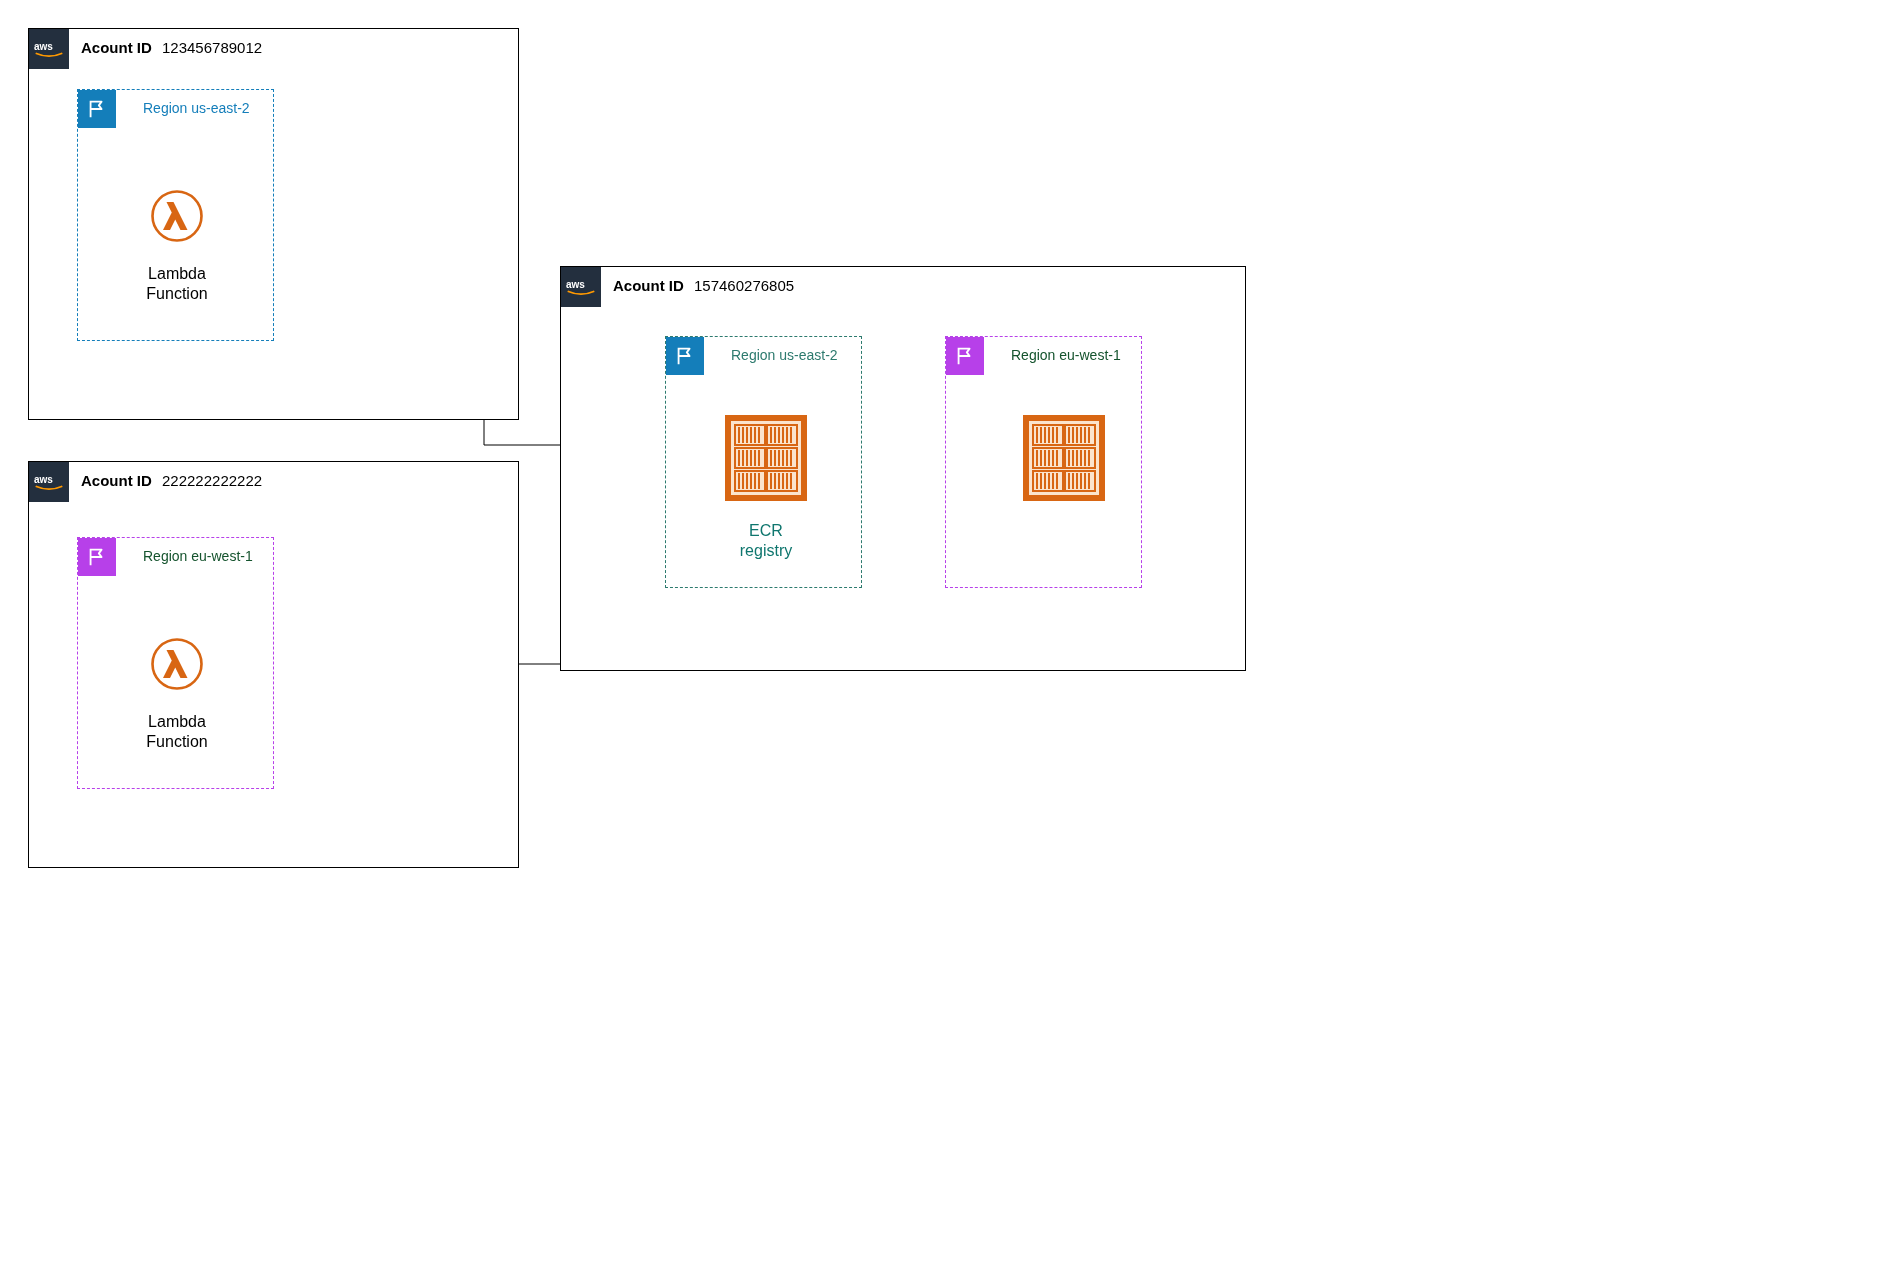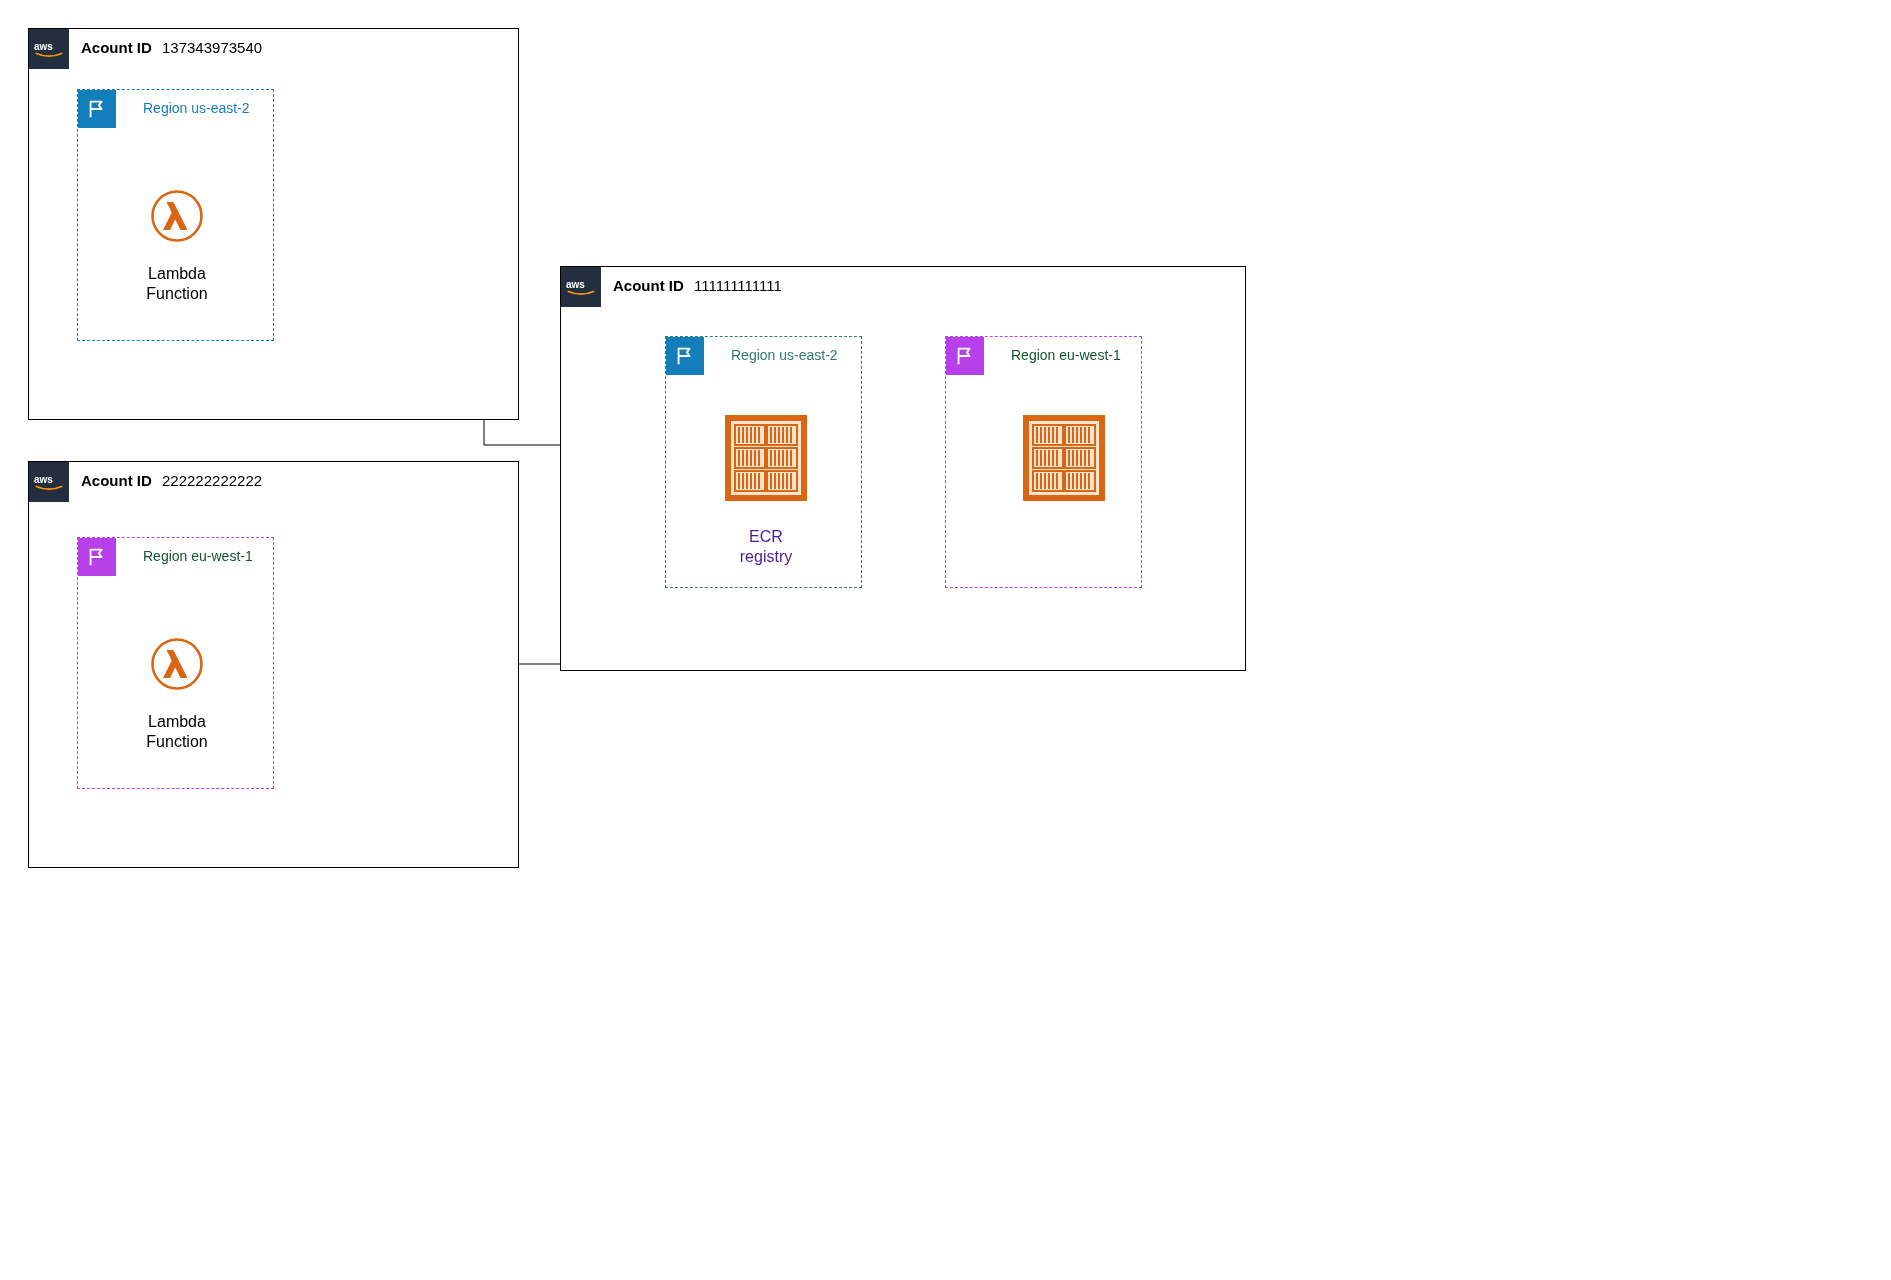--- a/index.html
+++ b/index.html
@@ -84,23 +84,23 @@
     font-size: 16px;
     color: #000;
     line-height: 1.25;
   }
   .ecr-group {
     position: absolute;
     width: 120px;
     text-align: center;
   }
   .ecr-caption {
-    margin-top: 22px;
+    margin-top: 16px;
     font-size: 16px;
-    color: #4c1d95;
+    color: #0f766e;
     line-height: 1.25;
   }
   .arrow-label {
     position: absolute;
     font-size: 16px;
     color: #000;
     white-space: nowrap;
   }
   svg.connectors {
     position: absolute;
@@ -134,21 +134,21 @@
 
   <div class="account-box" style="left:28px; top:28px; width:491px; height:392px;">
     <div class="aws-badge">
       <svg width="34" height="20" viewBox="0 0 40 24">
           <text x="2" y="13" font-size="12" font-weight="bold" fill="#fff" font-family="Arial">aws</text>
           <path d="M4 17 Q20 24 36 17" stroke="#ff9900" stroke-width="2" fill="none"></path>
         </svg>
     </div>
     <div class="account-label">
       <span>Acount ID</span>
-      <span class="account-id">137343973540</span>
+      <span class="account-id">123456789012</span>
     </div>
 
     <div class="region-box region-blue" style="left:48px; top:60px; width:197px; height:252px;">
       <div class="flag-badge flag-blue">
         <svg width="22" height="22" viewBox="0 0 24 24">
             <path d="M5 3 L5 21 M5 4 L17 4 L14 8 L17 12 L5 12" stroke="#fff" stroke-width="2" fill="none" stroke-linejoin="round"></path>
           </svg>
       </div>
       <div class="region-label blue">Region us-east-2</div>
 
@@ -200,21 +200,21 @@
 
   <div class="account-box" style="left:560px; top:266px; width:686px; height:405px;">
     <div class="aws-badge">
       <svg width="34" height="20" viewBox="0 0 40 24">
           <text x="2" y="13" font-size="12" font-weight="bold" fill="#fff" font-family="Arial">aws</text>
           <path d="M4 17 Q20 24 36 17" stroke="#ff9900" stroke-width="2" fill="none"></path>
         </svg>
     </div>
     <div class="account-label">
       <span>Acount ID</span>
-      <span class="account-id">111111111111</span>
+      <span class="account-id">157460276805</span>
     </div>
 
     <div class="region-box" style="left:104px; top:69px; width:197px; height:252px; border-color:#2d7a6e;">
       <div class="flag-badge flag-blue">
         <svg width="22" height="22" viewBox="0 0 24 24">
             <path d="M5 3 L5 21 M5 4 L17 4 L14 8 L17 12 L5 12" stroke="#fff" stroke-width="2" fill="none" stroke-linejoin="round"></path>
           </svg>
       </div>
       <div class="region-label teal">Region us-east-2</div>
 

